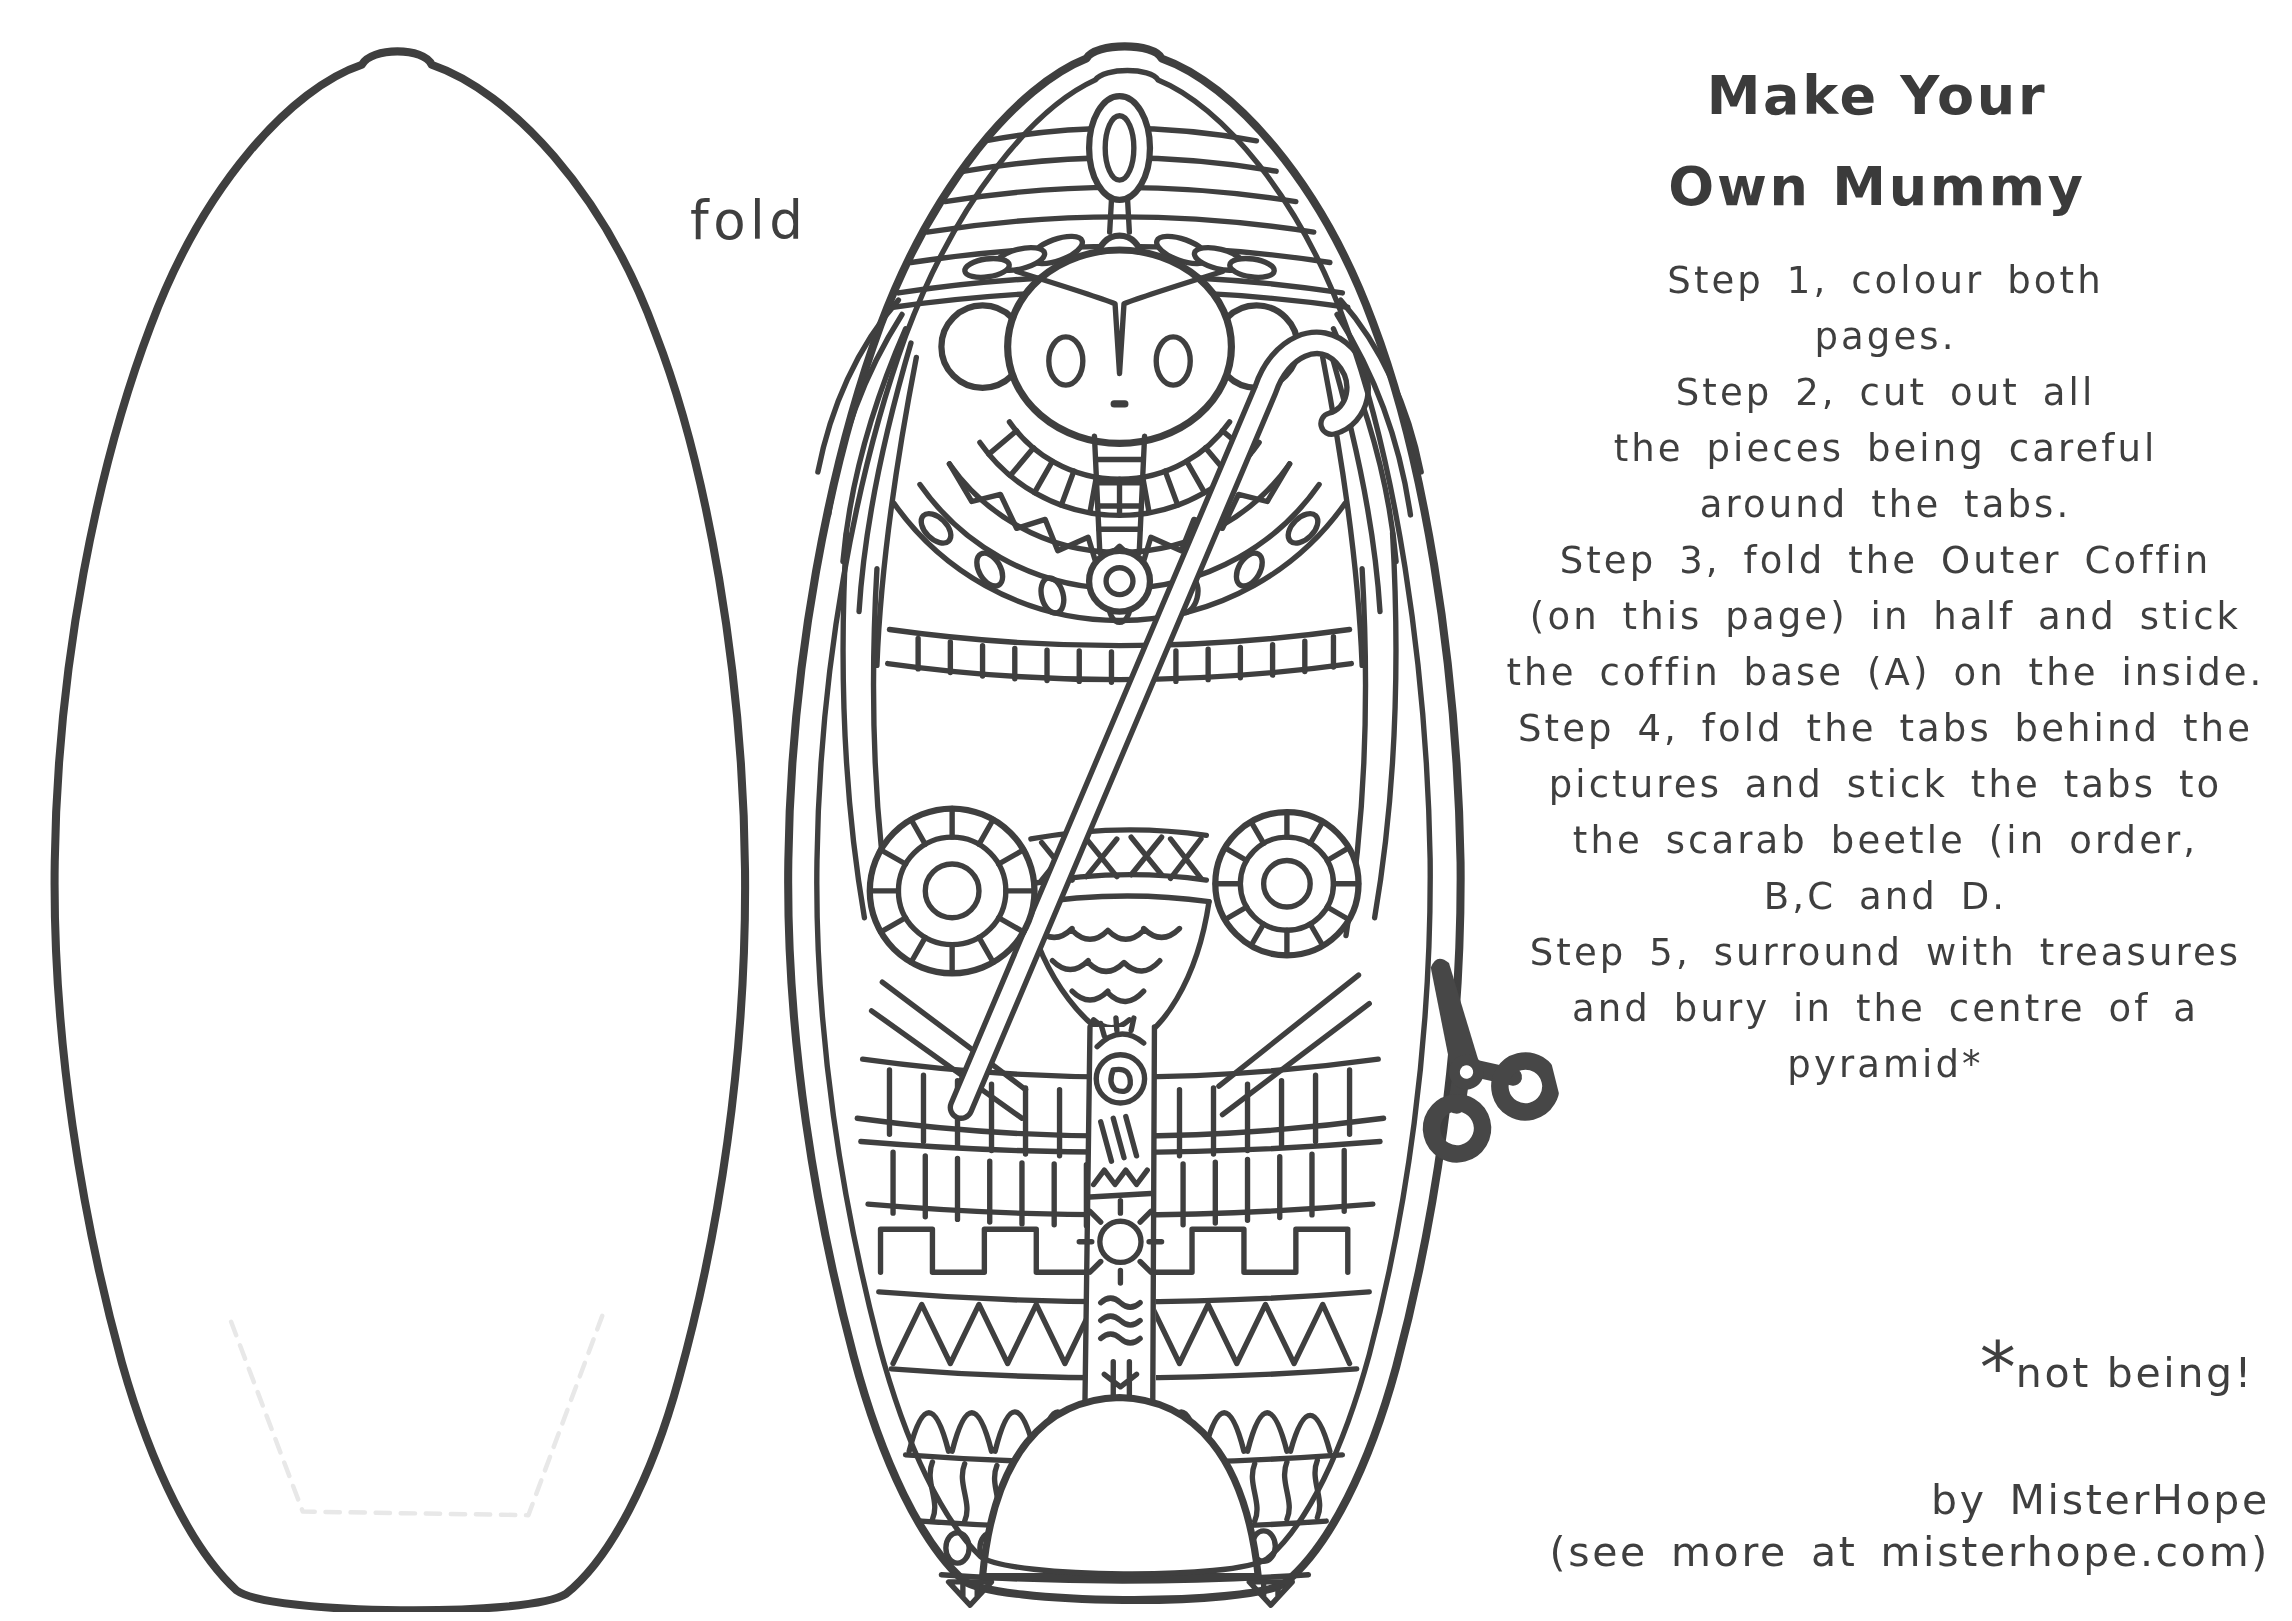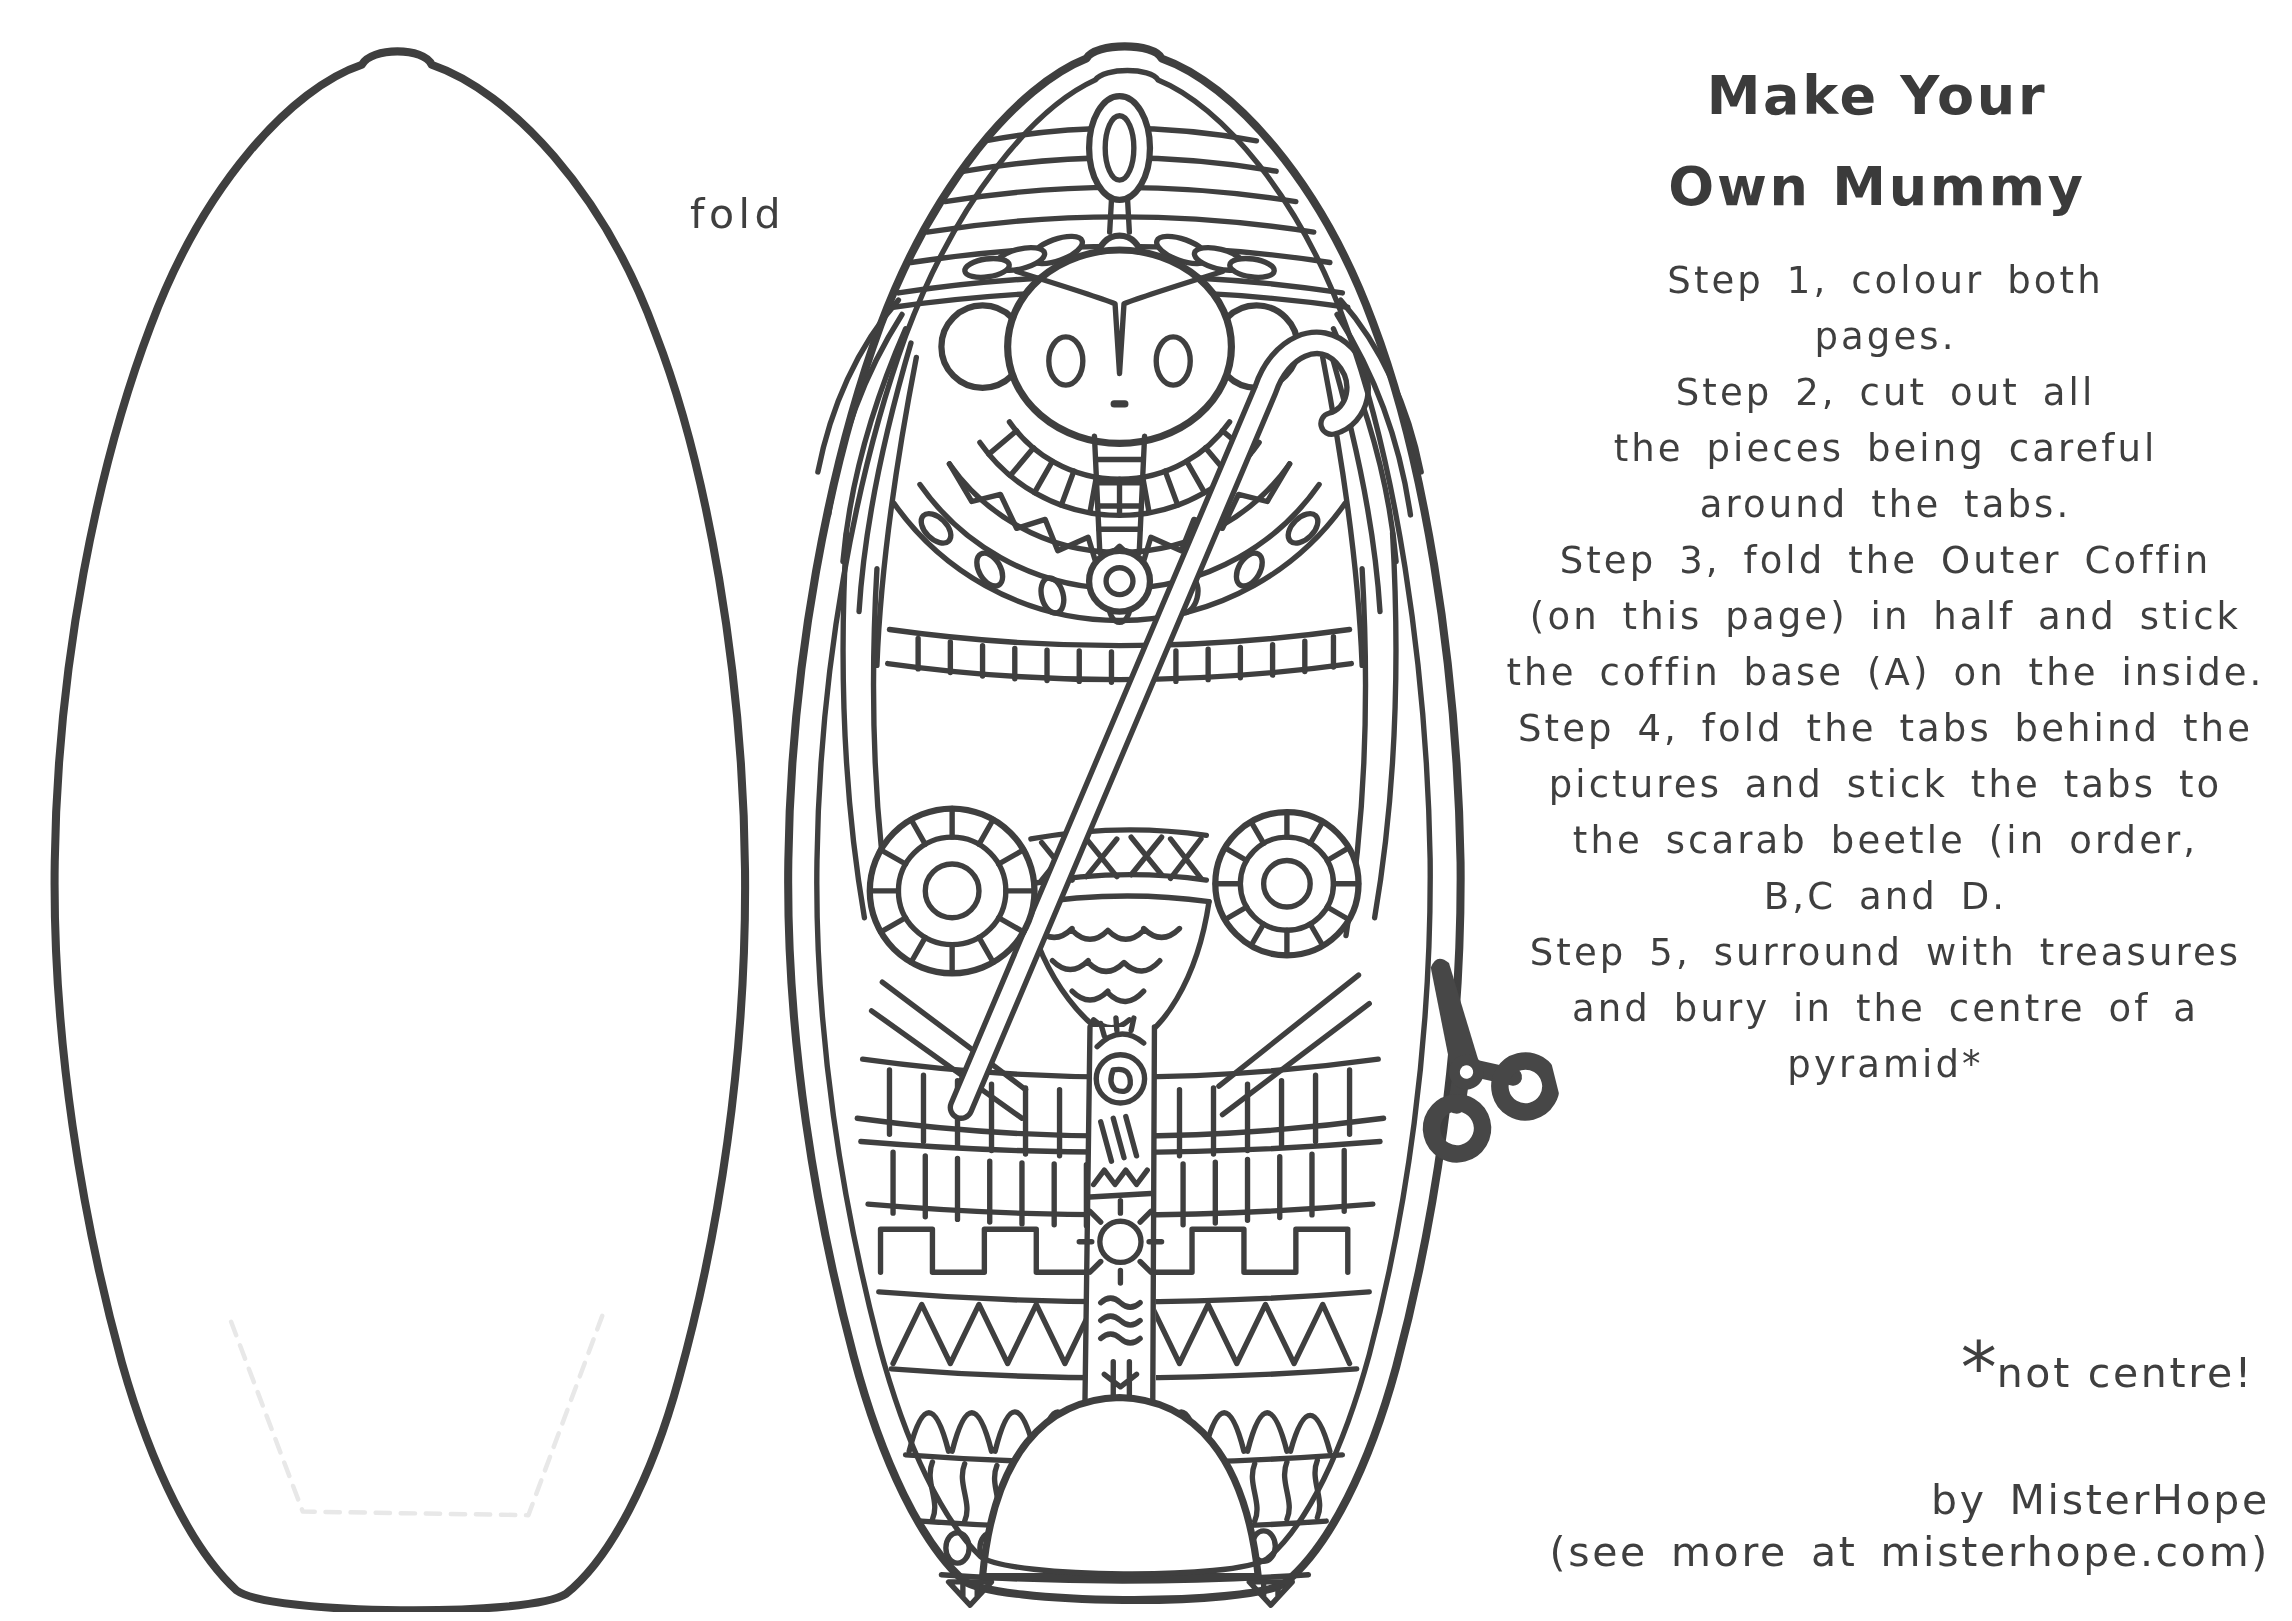--- a/index.html
+++ b/index.html
@@ -6,21 +6,21 @@
   body{
     width:2293px;height:1621px;position:relative;overflow:hidden;
     background:#ffffff;
     font-family:"DejaVu Sans","Liberation Sans",sans-serif;
     color:#3f3f3f;
   }
   .abs{position:absolute;}
   svg{display:block;}
   
   .fold-label{
-    left:690px;top:190px;font-size:41px;letter-spacing:4.5px;color:#3f3f3f;
+    left:690px;top:190px;font-size:53px;letter-spacing:4.5px;color:#3f3f3f;
   }
   .title{
     left:1492px;top:50px;width:770px;text-align:center;
     font-size:54px;font-weight:bold;line-height:91px;letter-spacing:2.7px;
     white-space:pre-line;color:#3b3b3b;
   }
   .steps{
     left:1460px;top:253px;width:851px;text-align:center;
     font-size:37px;line-height:56px;letter-spacing:3.1px;word-spacing:8px;
     white-space:pre-line;color:#3f3f3f;
@@ -351,18 +351,18 @@
 the coffin base (A) on the inside.
 Step 4, fold the tabs behind the
 pictures and stick the tabs to
 the scarab beetle (in order,
 B,C and D.
 Step 5, surround with treasures
 and bury in the centre of a
 pyramid*</div>
 
 <div class="abs footnote">
-  <span class="asterisk">*</span><span>not centre!</span>
+  <span class="asterisk">*</span><span>not being!</span>
 </div>
 
 <div class="abs credit">by MisterHope
 (see more at misterhope.com)</div>
 
 
 </body></html>

